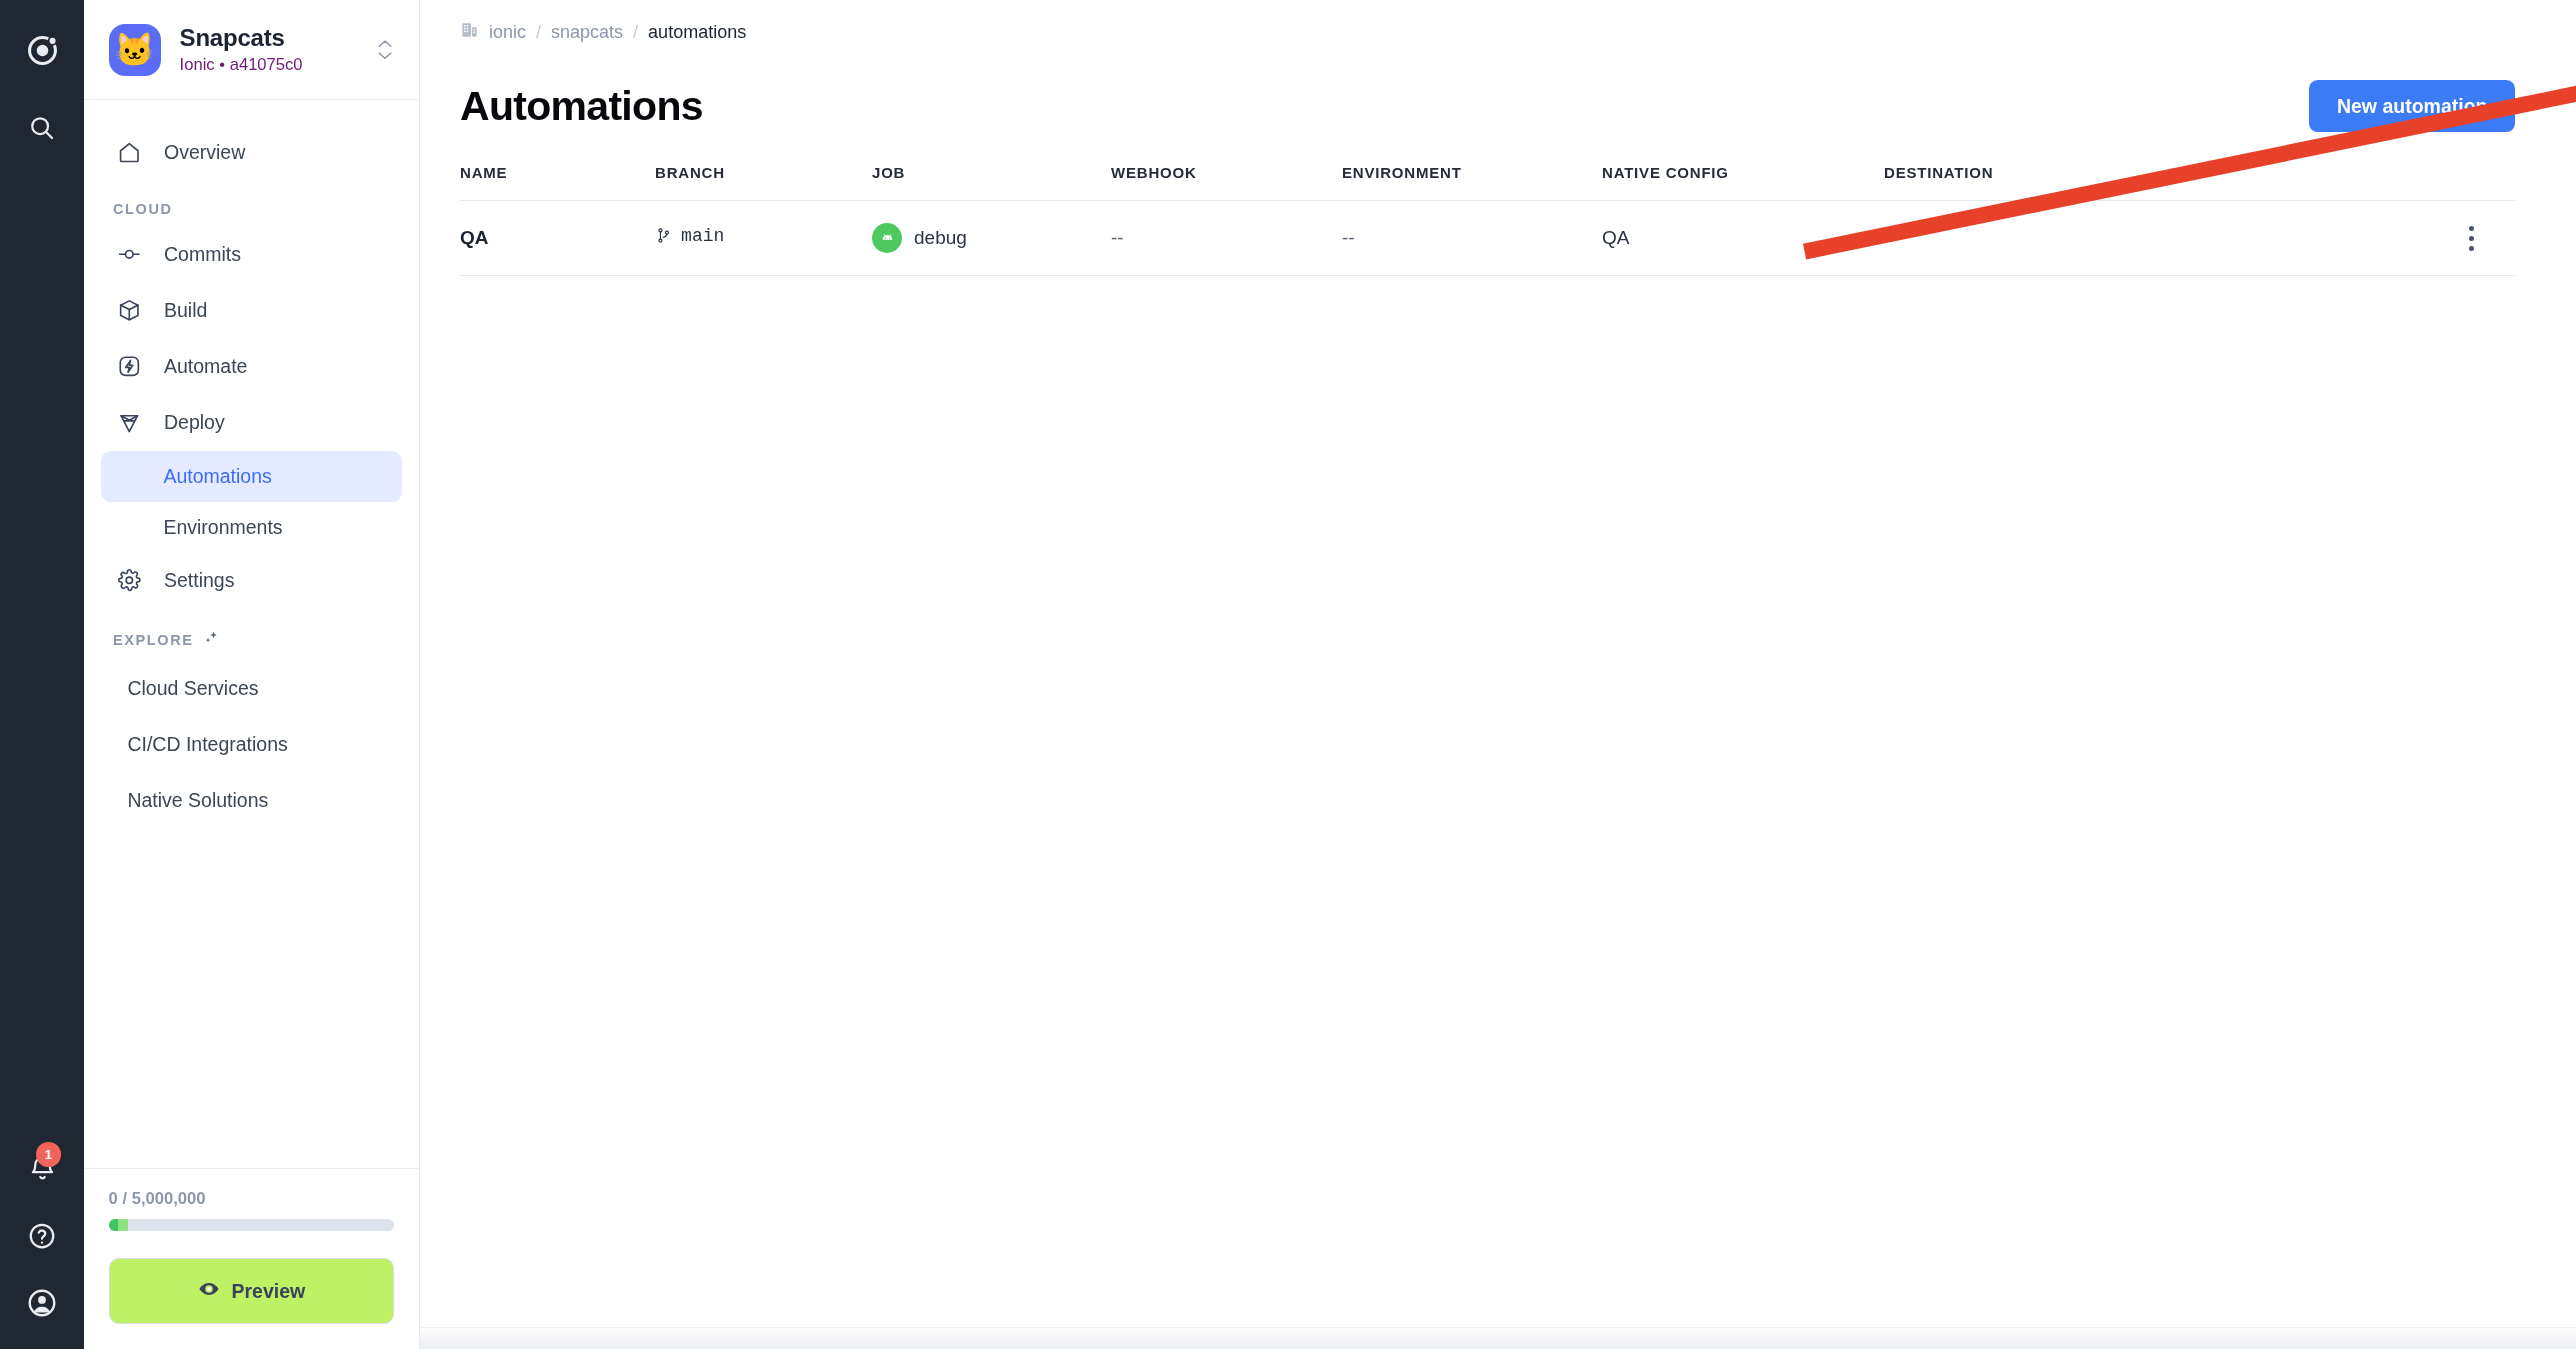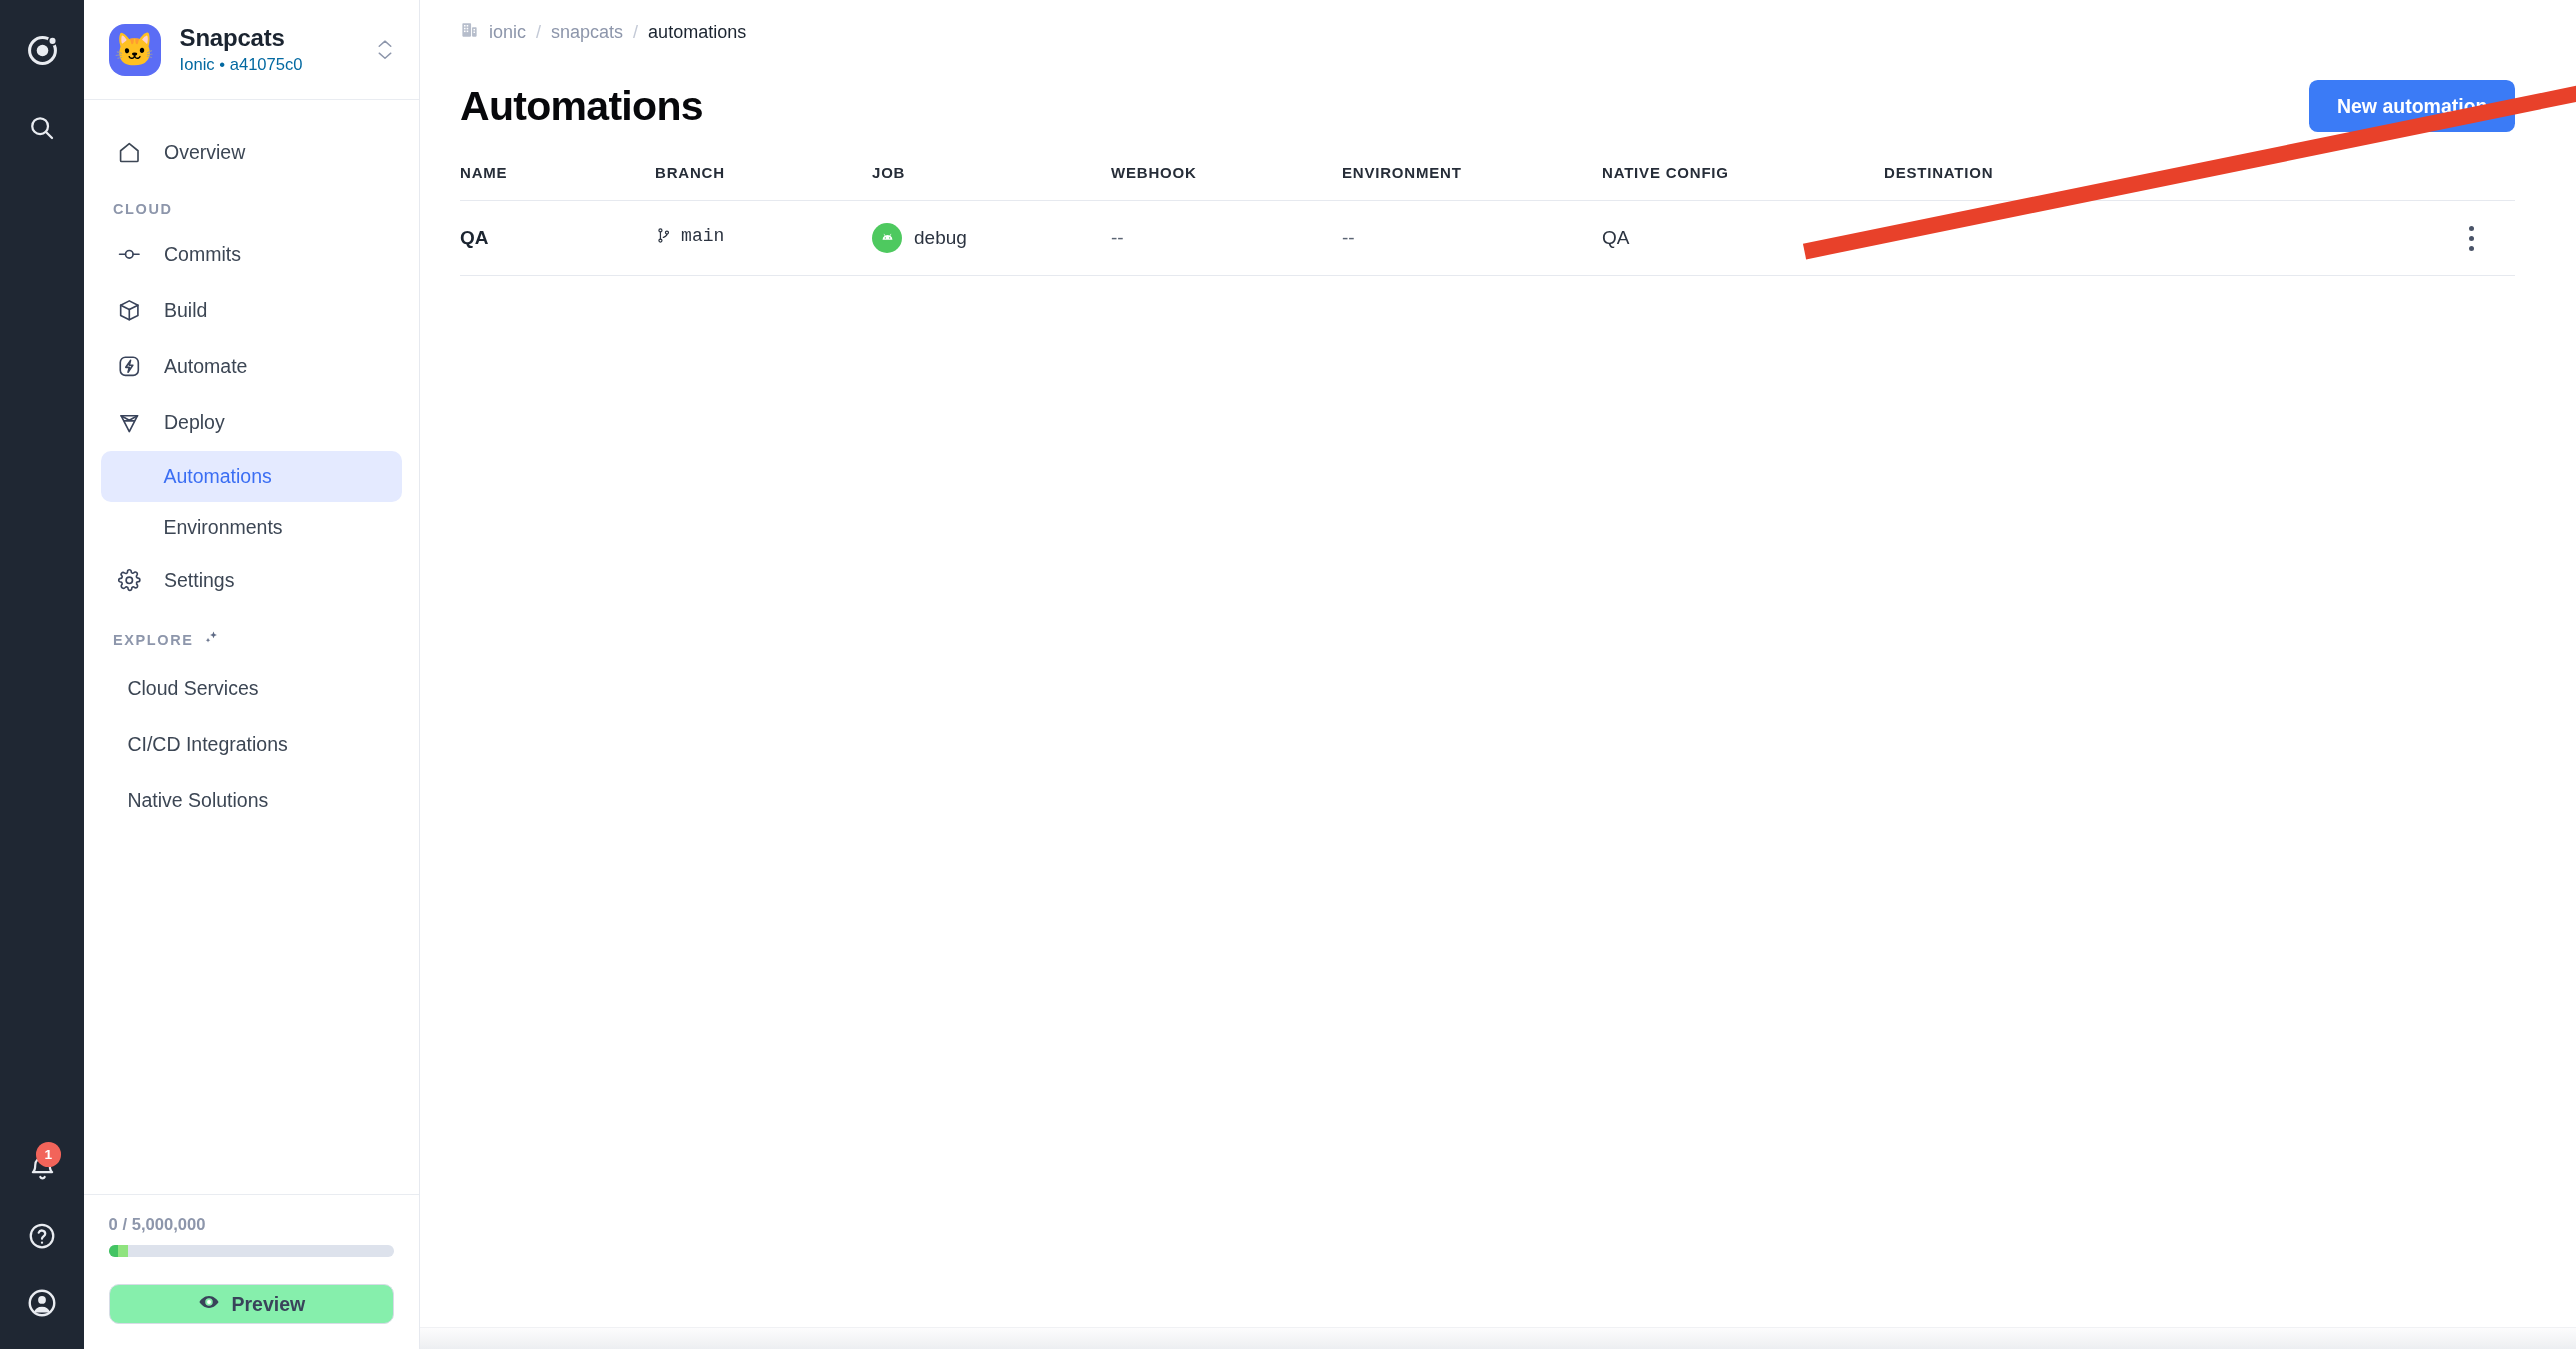--- a/index.html
+++ b/index.html
@@ -40,21 +40,21 @@
     height: 100px; display:flex; align-items:center; gap: 19px;
     padding: 0 26px 0 24.6px; border-bottom: 1.4px solid #e9ecf1;
   }
   .proj-avatar {
     width: 52px; height: 52px; border-radius: 16px; background:#5b6df5;
     display:flex; align-items:center; justify-content:center; font-size: 33px; line-height:1;
     flex:0 0 52px;
   }
   .proj-meta { flex:1; min-width:0; }
   .proj-name { font-size: 24px; font-weight: 700; color:#1b2430; letter-spacing:-0.2px; line-height:1.15; }
-  .proj-sub { font-size: 16.6px; color:#0369a1; margin-top: 3.6px; }
+  .proj-sub { font-size: 16.6px; color:#701a75; margin-top: 3.6px; }
   .chev-updown { display:flex; flex-direction:column; gap:2.9px; color:#8d96ab; }
 
   .nav { padding: 24.6px 0 0 0; flex:1; overflow:hidden; }
   .nav-item {
     display:flex; align-items:center; gap: 19px;
     height: 56px; margin: 0 17.4px; padding: 0 11.6px;
     border-radius: 10px; cursor:pointer; color:#3c4654;
   }
   .nav-item .ni-label { font-size: 19.5px; color:#3c4654; }
   .nav-icon { width:32px; height:32px; display:flex; align-items:center; justify-content:center; flex:0 0 32px; }
@@ -79,22 +79,22 @@
     border-top: 1.4px solid #e9ecf1; padding: 20px 24.6px 24.6px 24.6px;
   }
   .usage-text { font-size: 16.6px; color:#8d96ab; font-weight:600; }
   .usage-bar {
     margin-top: 10px; height: 11.6px; border-radius: 5.8px; background:#dde2ec;
     overflow:hidden; display:flex;
   }
   .usage-seg-a { width: 3.4%; background:#43c463; }
   .usage-seg-b { width: 3.4%; background:#8fe37f; }
   .preview-btn {
-    margin-top: 27.5px; height: 40px; width: 100%;
-    border: 1.4px solid #d7dce6; border-radius: 10px; background:#86efac;
+    margin-top: 27.5px; height: 66px; width: 100%;
+    border: 1.4px solid #d7dce6; border-radius: 10px; background:#bef264;
     display:flex; align-items:center; justify-content:center; gap: 11.6px;
     font-size: 19.5px; font-weight: 600; color:#39435a; cursor:pointer;
   }
 
   
   .main { flex:1; height:1349px; position:relative; background:#fff; overflow:hidden; }
   .breadcrumb {
     display:flex; align-items:center; gap: 10px;
     padding: 20px 0 0 40px; font-size: 18px;
   }

